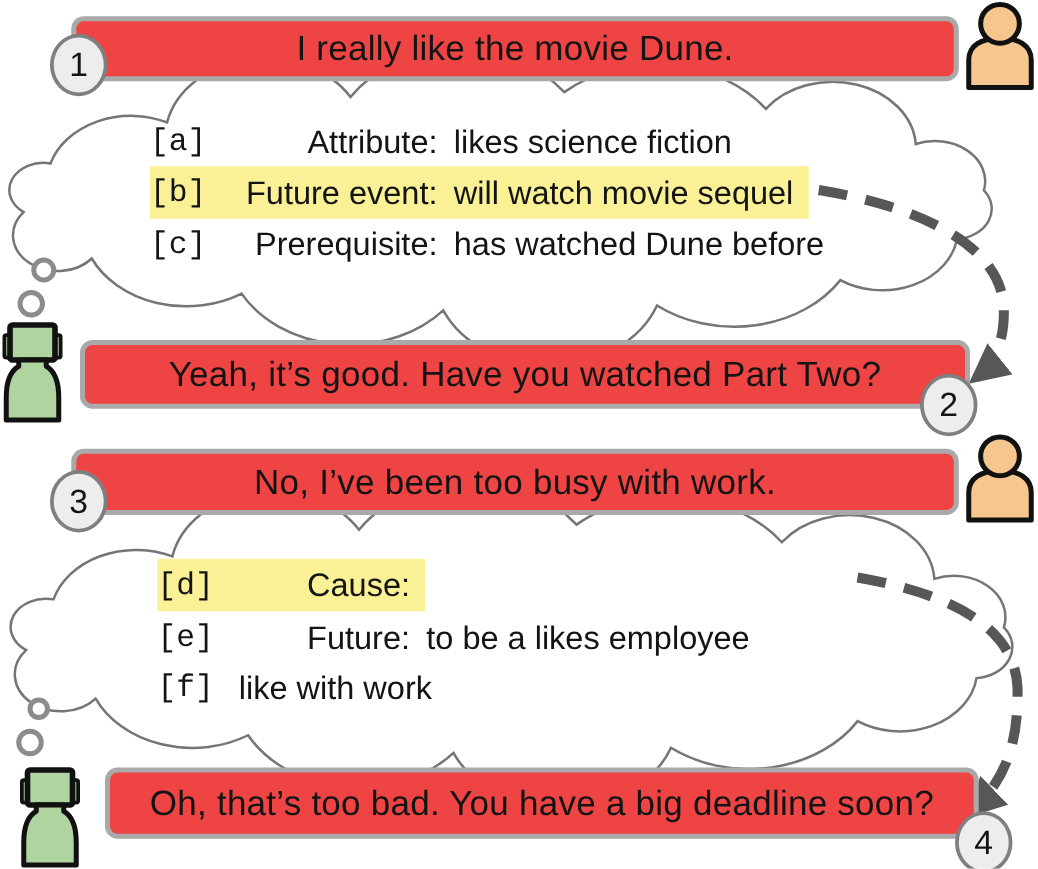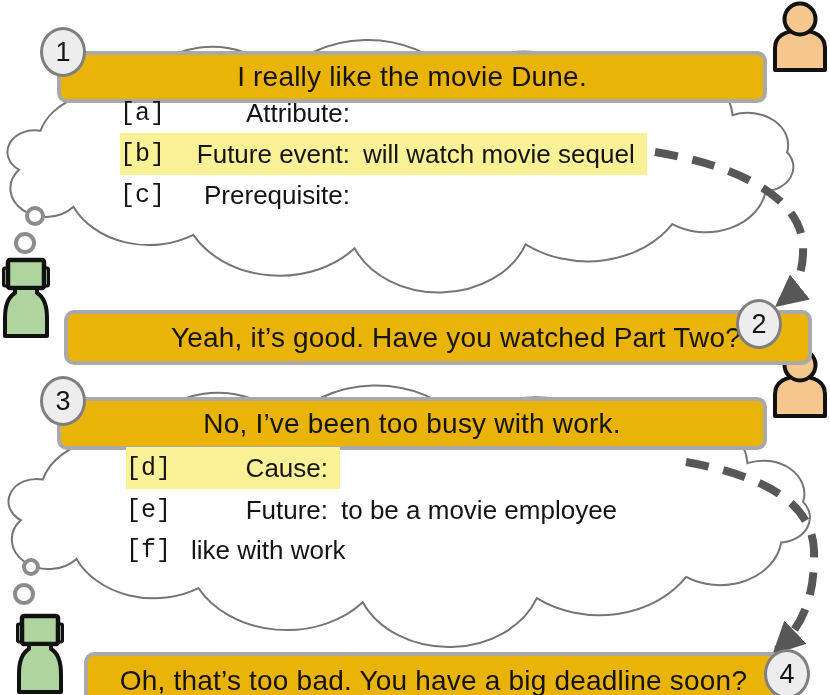--- a/index.html
+++ b/index.html
@@ -1,22 +1,22 @@
 <!DOCTYPE html>
 <html><head>
 <meta charset="utf-8">
 <style>
   html,body{margin:0;padding:0;background:#fff;}
   .stage{position:relative;width:830px;height:695px;background:#fff;overflow:hidden;
          font-family:"Liberation Sans",sans-serif;color:#141414;}
   .layer{position:absolute;left:0;top:0;}
   
-  .bubble{position:absolute;background:#eab308;border:4px solid #a9a9a9;border-radius:10px;
+  .bubble{position:absolute;background:#ef4444;border:4px solid #a9a9a9;border-radius:10px;
           display:flex;align-items:center;justify-content:center;
-          font-size:28px;letter-spacing:.2px;z-index:3;margin-top:38px;}
+          font-size:28px;letter-spacing:.2px;z-index:3;}
   
   .badge{position:absolute;width:40px;height:44px;background:#ededed;border:3px solid #7f7f7f;
          border-radius:50%;display:flex;align-items:center;justify-content:center;
          font-size:27px;z-index:6;}
   
   .crow{position:absolute;display:flex;align-items:center;font-size:26px;z-index:4;
         padding-right:12px;}
   .crow .br{font-family:"Liberation Mono","DejaVu Sans Mono",monospace;font-size:25px;width:52px;}
   .crow .typ{text-align:right;}
   .crow .val{margin-left:13px;white-space:nowrap;}
@@ -76,53 +76,55 @@
   <div class="bubble" style="left:57px;top:13px;width:702px;height:44px;">
     <span>I really like the movie Dune.</span>
   </div>
   <div class="badge" style="left:40px;top:27px;">
     <span>1</span>
   </div>
 
   <div class="crow c1" style="left:120px;top:93px;height:40px;">
     <span class="br">[a]</span>
     <span class="typ">Attribute:</span>
+    <span class="val">likes science fiction</span>
   </div>
   <div class="crow c1 hl" style="left:120px;top:133px;height:42px;">
     <span class="br">[b]</span>
     <span class="typ">Future event:</span>
     <span class="val">will watch movie sequel</span>
   </div>
   <div class="crow c1" style="left:120px;top:175px;height:40px;">
     <span class="br">[c]</span>
     <span class="typ">Prerequisite:</span>
+    <span class="val">has watched Dune before</span>
   </div>
 
-  <div class="bubble" style="left:64px;top:272px;width:704px;height:47px;padding-left:36px;">
+  <div class="bubble" style="left:64px;top:272px;width:704px;height:47px;">
     <span>Yeah, it’s good. Have you watched Part Two?</span>
   </div>
   <div class="badge" style="left:736px;top:299px;">
     <span>2</span>
   </div>
 
   <div class="bubble" style="left:57px;top:359px;width:702px;height:45px;text-align:right;">
     <span>No, I’ve been too busy with work.</span>
   </div>
   <div class="badge" style="left:40px;top:376px;">
     <span>3</span>
   </div>
 
   <div class="crow c2 hl" style="left:126px;top:447px;height:42px;">
     <span class="br">[d]</span>
     <span class="typ">Cause:</span>
   </div>
   <div class="crow c2" style="left:126px;top:490px;height:40px;">
     <span class="br">[e]</span>
     <span class="typ">Future:</span>
-    <span class="val">to be a movie employee</span>
+    <span class="val">to be a likes employee</span>
   </div>
   <div class="crow c2" style="left:126px;top:530px;height:40px;">
     <span class="br">[f]</span>
     <span class="val">like with work</span>
   </div>
 
   <div class="bubble" style="left:84px;top:614px;width:691px;height:49px;">
     <span>Oh, that’s too bad. You have a big deadline soon?</span>
   </div>
   <div class="badge" style="left:764px;top:649px;">

